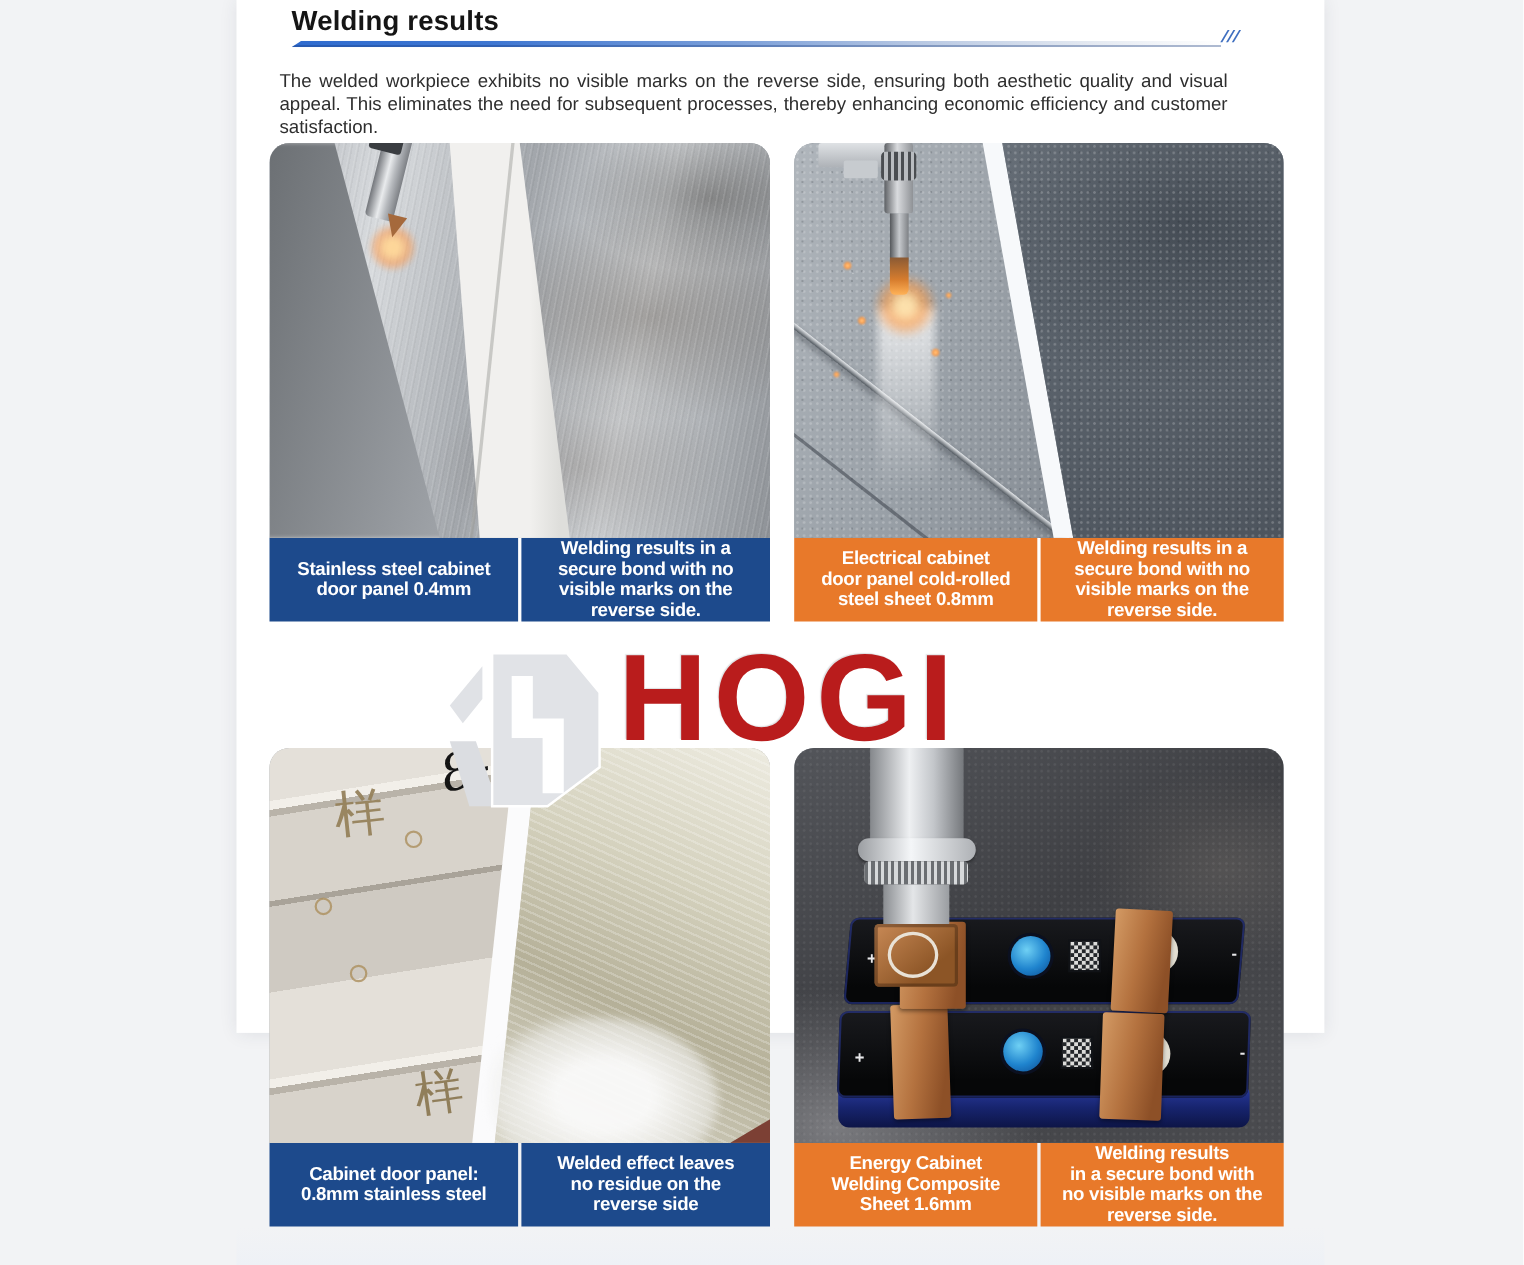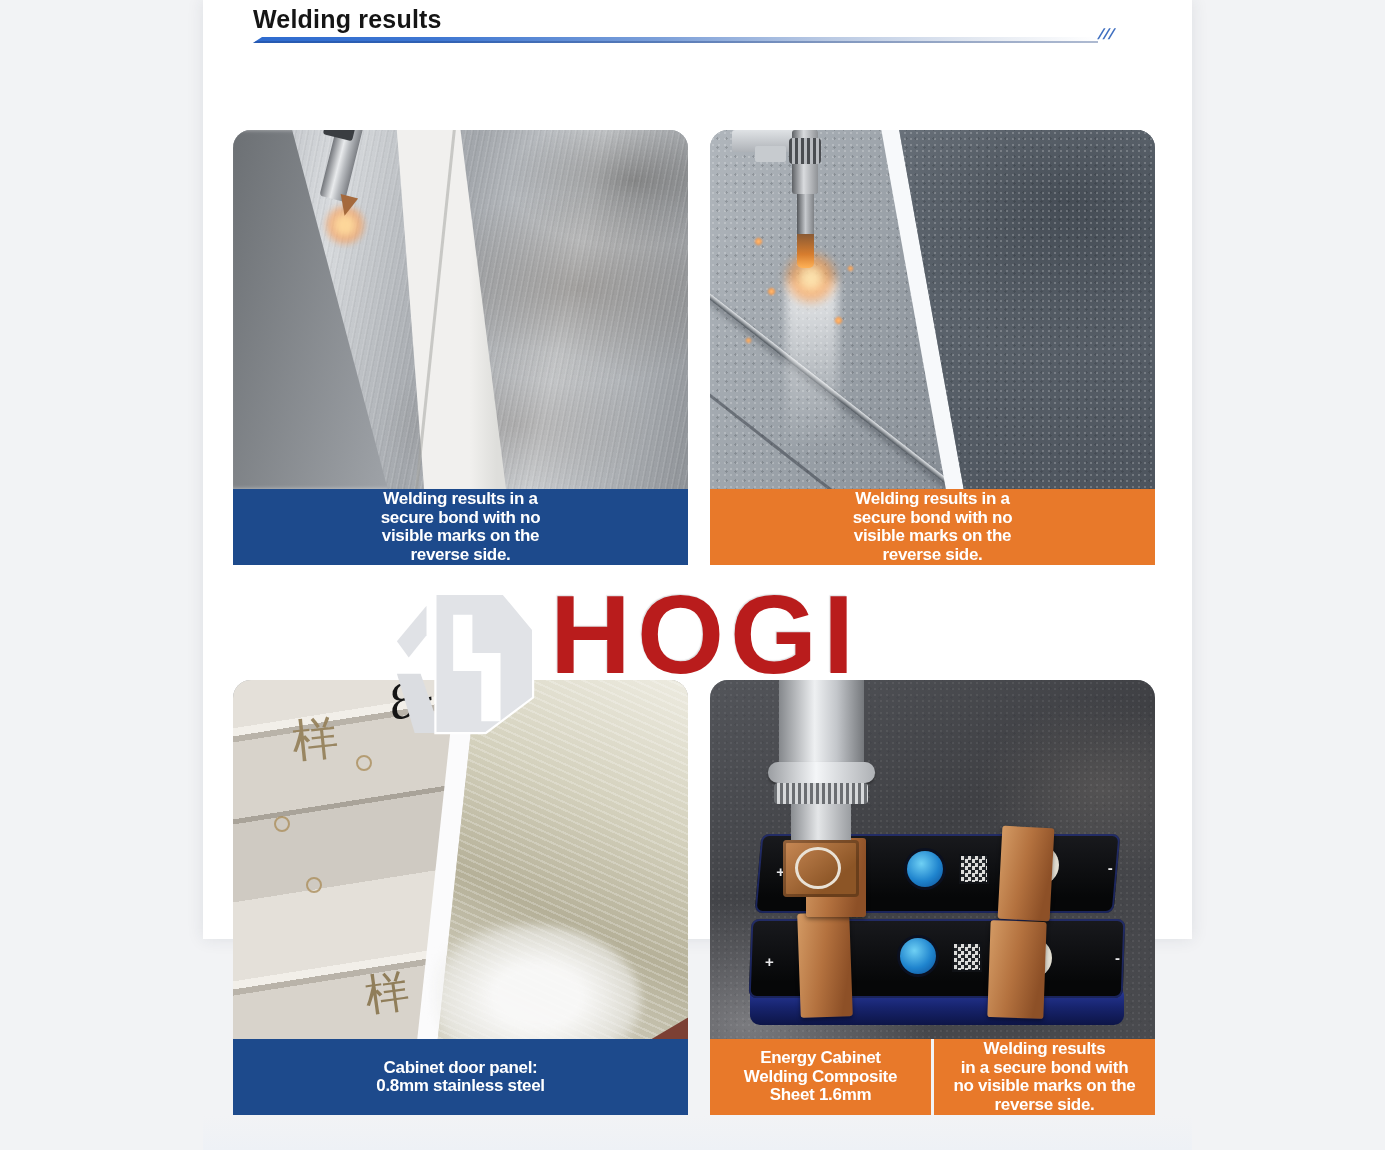--- a/index.html
+++ b/index.html
@@ -1,18 +1,18 @@
 <!DOCTYPE html>
 <html><head>
 <meta charset="utf-8">
 <style>
   html,body{margin:0;padding:0;}
   body{font-family:"Liberation Sans",sans-serif;}
   .page{position:relative;width:1385px;height:1150px;background:#f2f3f5;overflow:hidden;}
-  .card{position:absolute;left:203px;top:0;width:989px;height:939px;background:#ffffff;
+  .card{position:absolute;left:215px;top:0;width:989px;height:939px;background:#ffffff;
         box-shadow:0 0 16px rgba(40,50,70,.10);}
   
   .title{position:absolute;left:50px;top:5px;font-size:25px;font-weight:bold;color:#151515;letter-spacing:.2px;}
   .rule{position:absolute;left:50px;top:37px;width:845px;height:6px;
         clip-path:polygon(9px 0,100% 0,100% 100%,0 100%);
         background:linear-gradient(90deg,#2e6bcf 0%,#3f77d2 22%,#7b9fd9 48%,#b9c9e3 68%,#e4e9f1 86%,rgba(236,240,246,0) 100%);
         box-shadow:inset 0 -2px 0 rgba(22,58,122,.35);}
   .slashes{position:absolute;left:896px;top:25px;font-size:15px;font-weight:bold;font-style:italic;
         color:#3f6fc0;letter-spacing:1px;transform:skewX(-12deg);}
   .intro{position:absolute;left:39px;top:46px;width:862px;font-size:17px;line-height:21px;
@@ -136,34 +136,37 @@
 </style>
 </head>
 <body>
 
 <div class="page">
   <div class="card">
 
     <div class="title">Welding results</div>
     <div class="rule"></div>
     <div class="slashes">///</div>
+    <p class="intro">The welded workpiece exhibits no visible marks on the reverse side, ensuring both aesthetic quality and visual appeal. This eliminates the need for subsequent processes, thereby enhancing economic efficiency and customer satisfaction.</p>
 
     <div class="panel" style="left:30px;top:130px;">
       <div class="photo">
         <div class="ph1-base"></div>
         <div class="brush"></div>
         <div class="ph1-dark"></div>
         <div class="ph1-strip"></div>
         <div class="ph1-groove"></div>
         <div class="glow1"></div>
         <div class="torch1"></div>
         <div class="torch1-cap"></div>
         <div class="torch1-tip"></div>
       </div>
       <div class="caps">
+        <div class="cap blue">Stainless steel cabinet
+door panel 0.4mm</div>
         <div class="cap blue">Welding results in a
 secure bond with no
 visible marks on the
 reverse side.</div>
       </div>
     </div>
 
     <div class="panel" style="left:507px;top:130px;width:445px;">
       <div class="photo">
         <div class="ph2-left"></div>
@@ -181,20 +184,23 @@
         <div class="spark" style="left:8%;top:58%;width:5px;height:5px;"></div>
         <div class="torch2"></div>
         <div class="torch2-knurl"></div>
         <div class="torch2-shaft"></div>
         <div class="torch2-tipc"></div>
         <div class="ph2-div"></div>
         <div class="ph2-right"></div>
         <div class="speck" style="clip-path:polygon(42.5% 0,100% 0,100% 100%,57% 100%);"></div>
       </div>
       <div class="caps">
+        <div class="cap orange">Electrical cabinet
+door panel cold-rolled
+steel sheet 0.8mm</div>
         <div class="cap orange">Welding results in a
 secure bond with no
 visible marks on the
 reverse side.</div>
       </div>
     </div>
 
     <div class="panel" style="left:30px;top:680px;">
       <div class="photo">
         <div class="ph3-bands"></div>
@@ -206,20 +212,23 @@
         <div class="ring" style="left:9%;top:38%;"></div>
         <div class="ph3-div"></div>
         <div class="ph3-right"></div>
         <div class="ph3-sheen"></div>
         <div class="ph3-white"></div>
         <div class="ph3-corner"></div>
       </div>
       <div class="caps">
         <div class="cap blue">Cabinet door panel:
 0.8mm stainless steel</div>
+        <div class="cap blue">Welded effect leaves
+no residue on the
+reverse side</div>
       </div>
     </div>
 
     <div class="panel" style="left:507px;top:680px;width:445px;">
       <div class="photo">
         <div class="ph4-bg"></div>
         <div class="speck" style="opacity:.35;"></div>
         <div class="battery">
           <div class="bbody"></div>
           <div class="cellrow r1"></div>

